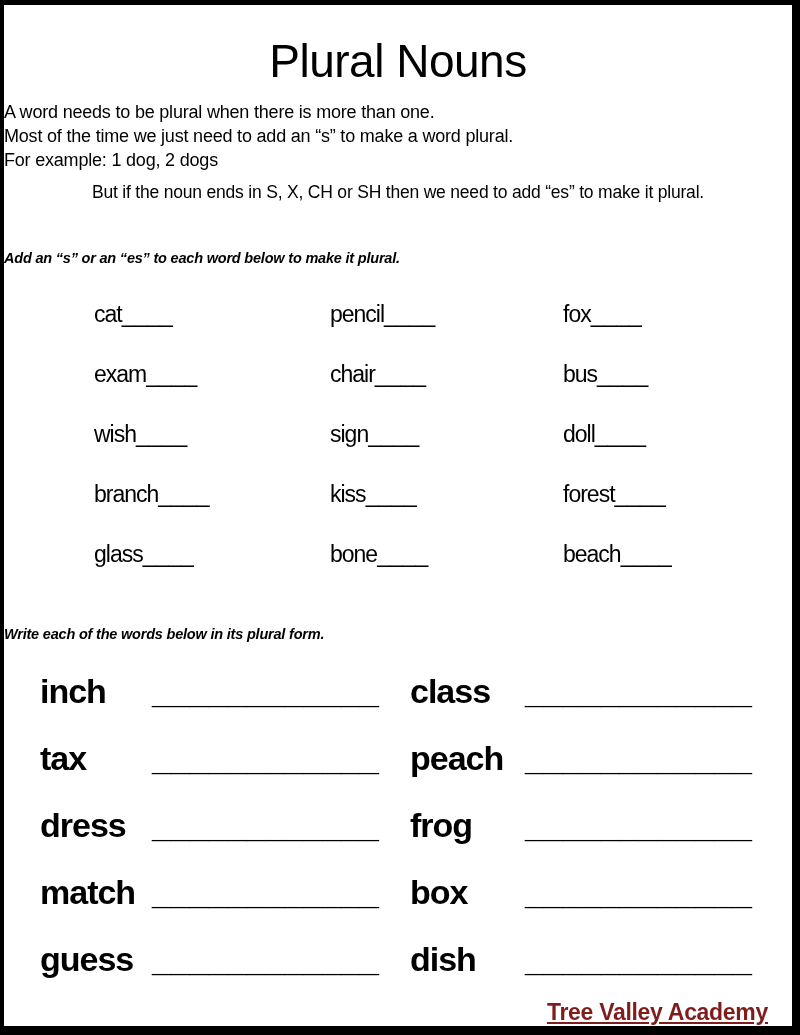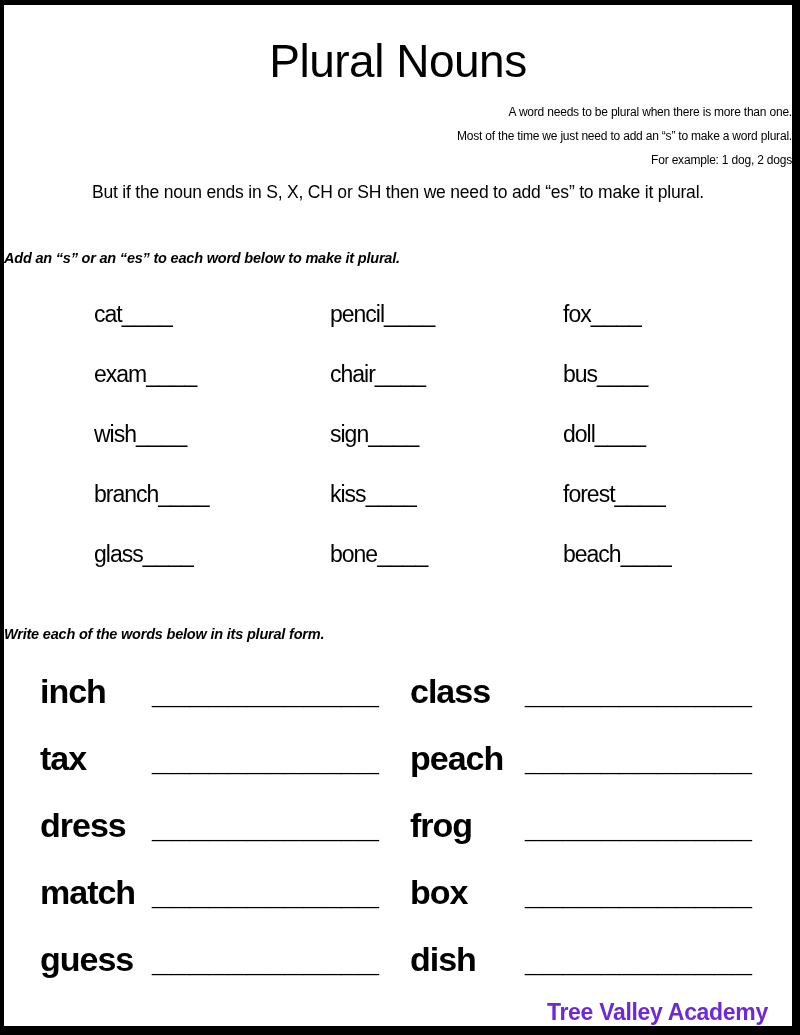--- a/index.html
+++ b/index.html
@@ -22,22 +22,22 @@
   .title {
     margin: 30px 0 12px 0;
     text-align: center;
     font-size: 46px;
     line-height: 1.15;
     font-weight: 400;
     letter-spacing: -0.5px;
   }
   .intro {
     margin-top: 8px;
-    text-align: right;
-    font-size: 12px;
+    text-align: left;
+    font-size: 18px;
     line-height: 24px;
     letter-spacing: -0.2px;
   }
   .rule-line {
     margin-top: 8px;
     text-align: center;
     font-size: 17.5px;
     line-height: 24px;
     letter-spacing: -0.2px;
   }
@@ -159,15 +159,15 @@
         <span class="b2 blank">____________</span>
     </div>
     <div class="row">
       <span class="w1 word">guess</span>
         <span class="b1 blank">____________</span>
         <span class="w2 word">dish</span>
         <span class="b2 blank">____________</span>
     </div>
   </div>
 
-  <div class="footer" style="color: #6d28d9;">Tree Valley Academy</div>
+  <div class="footer" style="color: #7f1d1d; text-decoration: underline;">Tree Valley Academy</div>
 
 </div>
 
 </body></html>

